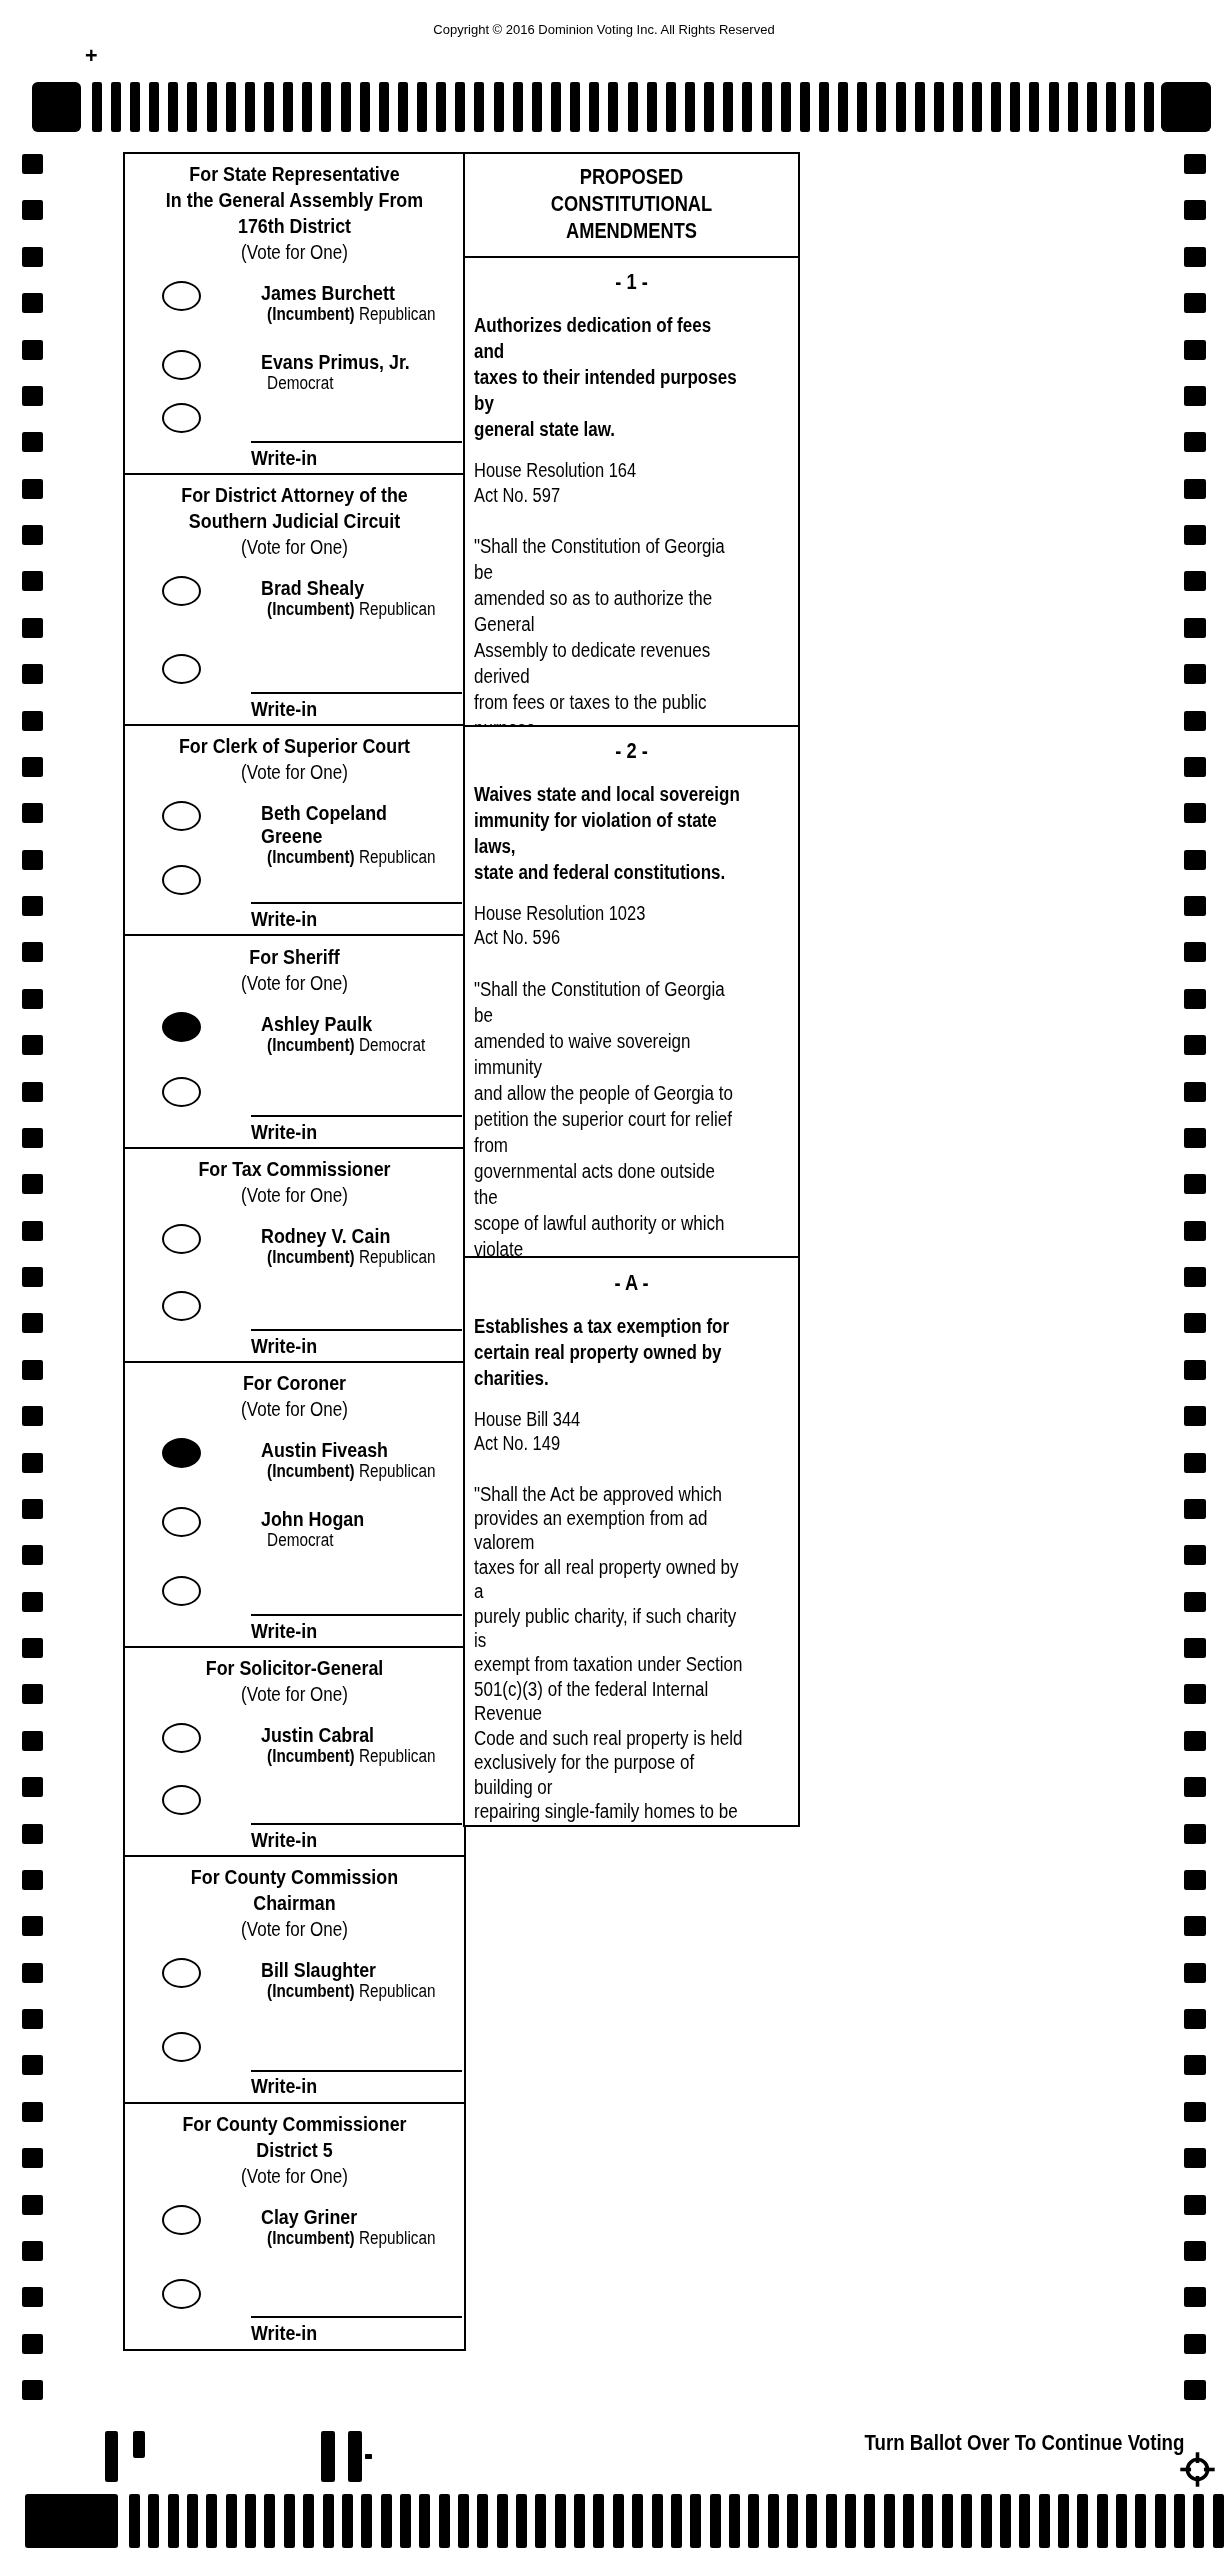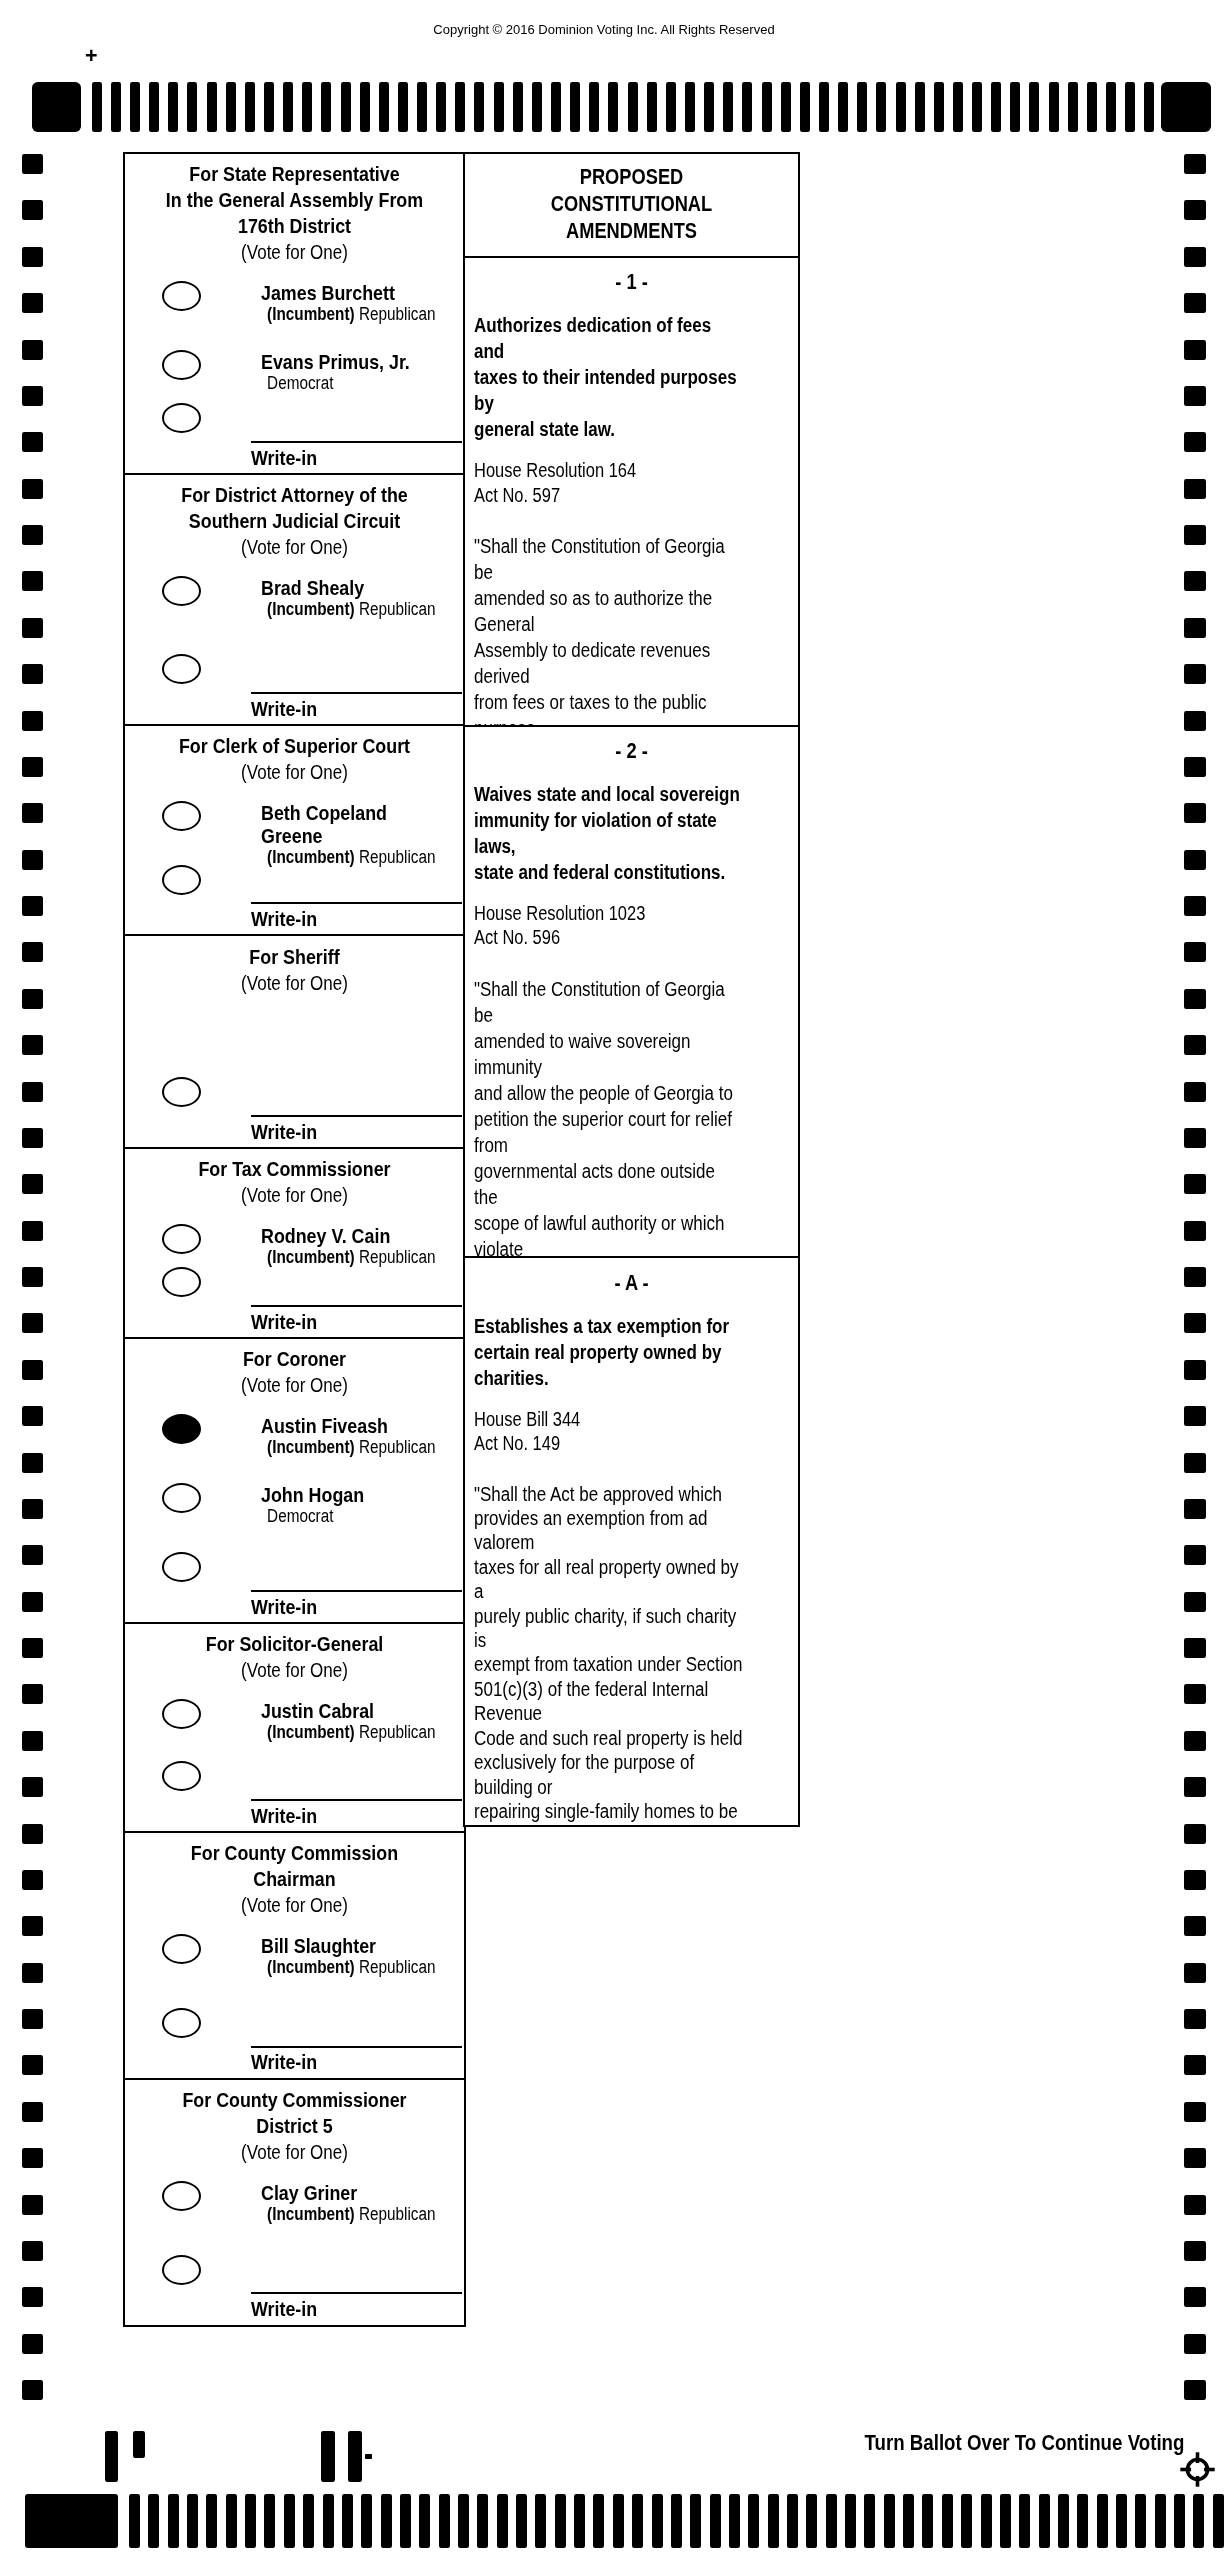--- a/index.html
+++ b/index.html
@@ -14,21 +14,21 @@
   .col-right{position:absolute;left:463px;top:152px;width:337px;}
   .cbox,.mbox{position:relative;border:2.2px solid #000;box-sizing:border-box;background:#fff;overflow:hidden;}
   .cbox + .cbox, .mbox + .mbox{margin-top:-2.2px;}
 
   
   .tx-c{transform:scaleX(.85);transform-origin:50% 0;}
   .tx-l{transform:scaleX(.85);transform-origin:0 0;display:inline-block;}
   .blk-l{transform:scaleX(.85);transform-origin:0 0;}
 
   
-  .h450{height:323px}.h353{height:253px}.h297{height:213px}.h300{height:215px}.h301{height:192px}
+  .h450{height:323px}.h353{height:253px}.h297{height:213px}.h300{height:215px}.h301{height:216px}
   .h400{height:287px}.h294{height:211px}.h348{height:249px}.h347{height:249px}
   .contest-title{font-size:21px;font-weight:bold;line-height:26px;text-align:center;white-space:pre-line;padding-top:7.2px;}
   .vote-for{font-size:20px;line-height:26px;text-align:center;margin-bottom:16px;}
   .cand{position:relative;padding-left:136px;min-height:44px;margin-bottom:24.4px;}
   .bubble{position:absolute;width:35px;height:26px;border:2.2px solid #000;border-radius:50%;background:#fff;}
   .bubble.filled{background:#000;}
   .cand .bubble{left:37px;top:0;}
   .cand-name{font-size:21px;font-weight:bold;line-height:23px;}
   .cand-party{font-size:18px;line-height:21px;padding-left:7.2px;}
   .incumbent{font-weight:bold;}
@@ -324,20 +324,25 @@
         <div class="cand-name blk-l">Beth Copeland Greene</div>
         <div class="cand-party blk-l"><span class="incumbent">(Incumbent)</span><span>Republican</span></div>
       </div>
       <span class="bubble writein-bubble"></span>
       <div class="writein"><span class="tx-l">Write-in</span></div>
     </div>
 
     <div class="cbox h300">
       <div class="contest-title tx-c">For Sheriff</div>
       <div class="vote-for tx-c">(Vote for One)</div>
+      <div class="cand">
+        <span class="bubble filled"></span>
+        <div class="cand-name blk-l">Ashley Paulk</div>
+        <div class="cand-party blk-l"><span class="incumbent">(Incumbent)</span><span>Democrat</span></div>
+      </div>
       <span class="bubble writein-bubble"></span>
       <div class="writein"><span class="tx-l">Write-in</span></div>
     </div>
 
     <div class="cbox h301">
       <div class="contest-title tx-c">For Tax Commissioner</div>
       <div class="vote-for tx-c">(Vote for One)</div>
       <div class="cand">
         <span class="bubble"></span>
         <div class="cand-name blk-l">Rodney V. Cain</div>

